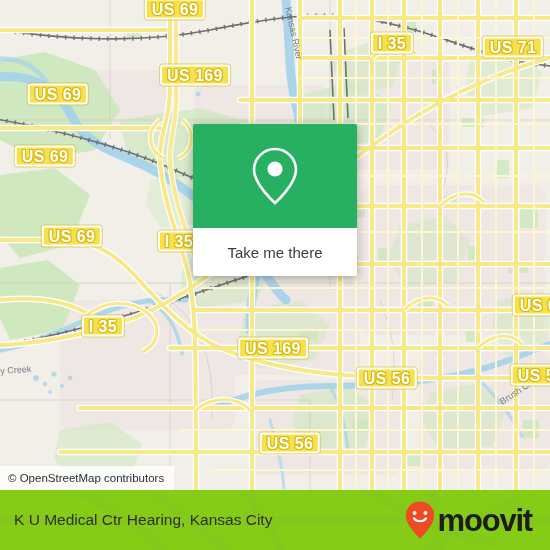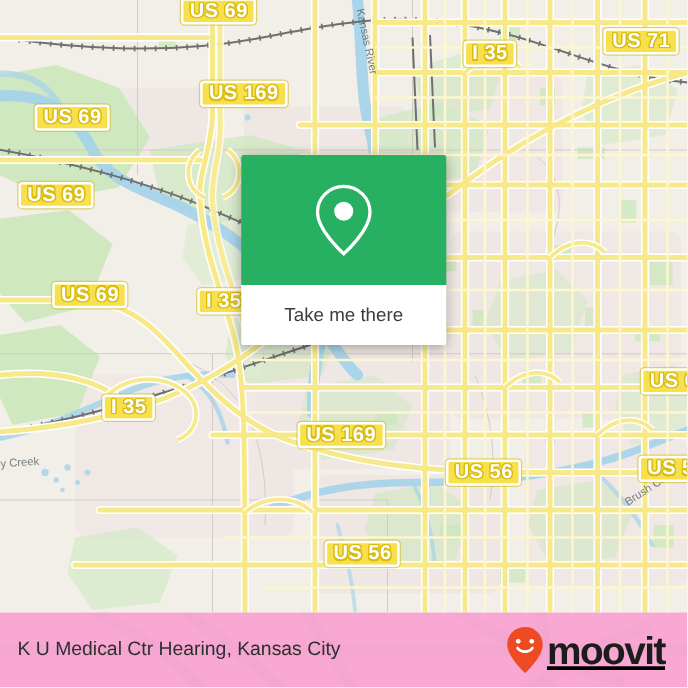--- a/index.html
+++ b/index.html
@@ -69,30 +69,30 @@
   }
   .popup-tail{
     position:absolute;left:50%;top:140px;margin-left:-10px;
     width:0;height:0;border-left:10px solid transparent;
     border-right:10px solid transparent;border-top:11px solid #ffffff;
   }
 
   
   .footer{
     position:absolute;left:0;top:490px;width:550px;height:60px;
-    background:#f9a8d4;overflow:hidden;
+    background:#84cc16;overflow:hidden;
   }
   .footer-watermark{position:absolute;left:0;top:-490px;width:550px;height:550px;opacity:.055;}
   .footer-row{
     position:relative;width:100%;height:100%;
     display:flex;align-items:center;justify-content:space-between;
     padding:0 18px 0 14px;box-sizing:border-box;
   }
   .footer-title{color:#2f2f2f;font-size:15.5px;white-space:nowrap;}
-  .brand{display:flex;align-items:center;gap:2px;text-decoration:underline;}
+  .brand{display:flex;align-items:center;gap:2px;}
   .brand-word{color:#1c1c1c;font-size:31px;font-weight:bold;letter-spacing:-1.2px;line-height:31px;}
 </style>
 </head>
 <body>
 
 <div id="app">
 
   <div class="map">
 
     <svg class="map-canvas" viewBox="0 0 550 490" preserveAspectRatio="none">
@@ -313,21 +313,21 @@
           <path d="M180 430 L550 430"></path>
         <path d="M210 470 L550 470"></path>
       </g>
     </svg>
 
     <div class="waterlabel" style="left:293px;top:6px;transform:rotate(78deg);">Kansas River</div>
     <div class="waterlabel" style="left:0px;top:366px;transform:rotate(-4deg);">y Creek</div>
     <div class="waterlabel" style="left:498px;top:398px;transform:rotate(-33deg);">Brush Creek</div>
 
     <div class="shield" style="left:175px;top:9px;">US 69</div>
-    <div class="shield" style="left:513px;top:33px;">US 71</div>
+    <div class="shield" style="left:513px;top:47px;">US 71</div>
     <div class="shield" style="left:392px;top:43px;">I 35</div>
     <div class="shield" style="left:195px;top:75px;">US 169</div>
     <div class="shield" style="left:58px;top:94px;">US 69</div>
     <div class="shield" style="left:45px;top:156px;">US 69</div>
     <div class="shield" style="left:72px;top:236px;">US 69</div>
     <div class="shield" style="left:179px;top:241px;">I 35</div>
     <div class="shield" style="left:103px;top:326px;">I 35</div>
     <div class="shield" style="left:273px;top:348px;">US 169</div>
     <div class="shield" style="left:387px;top:378px;">US 56</div>
     <div class="shield" style="left:541px;top:375px;">US 56</div>
@@ -340,20 +340,21 @@
           <path d="M26 4 C 14.5 4, 5 13.3, 5 24.8 C 5 39.5, 26 58, 26 58 C 26 58, 47 39.5, 47 24.8 C 47 13.3, 37.5 4, 26 4 Z" fill="none" stroke="#ffffff" stroke-width="2.6"></path>
           <circle cx="26" cy="24" r="7.6" fill="#ffffff"></circle>
         </svg>
       </div>
       <div class="popup-label">
         <span>Take me there</span>
       </div>
       <div class="popup-tail"></div>
     </div>
 
+    <div class="attrib">© OpenStreetMap contributors</div>
   </div>
 
   <div class="footer">
     <svg class="footer-watermark" viewBox="0 0 550 550" preserveAspectRatio="none">
       <g fill="none" stroke="#8b8b8b" stroke-width="9">
         <path d="M30 470 C 110 500, 170 540, 210 620"></path>
         <path d="M120 470 C 190 520, 250 560, 300 640"></path>
         <path d="M230 470 C 270 520, 300 580, 320 650"></path>
         <path d="M340 470 C 380 500, 430 530, 500 545"></path>
         <path d="M330 640 C 380 580, 440 530, 520 500"></path>

